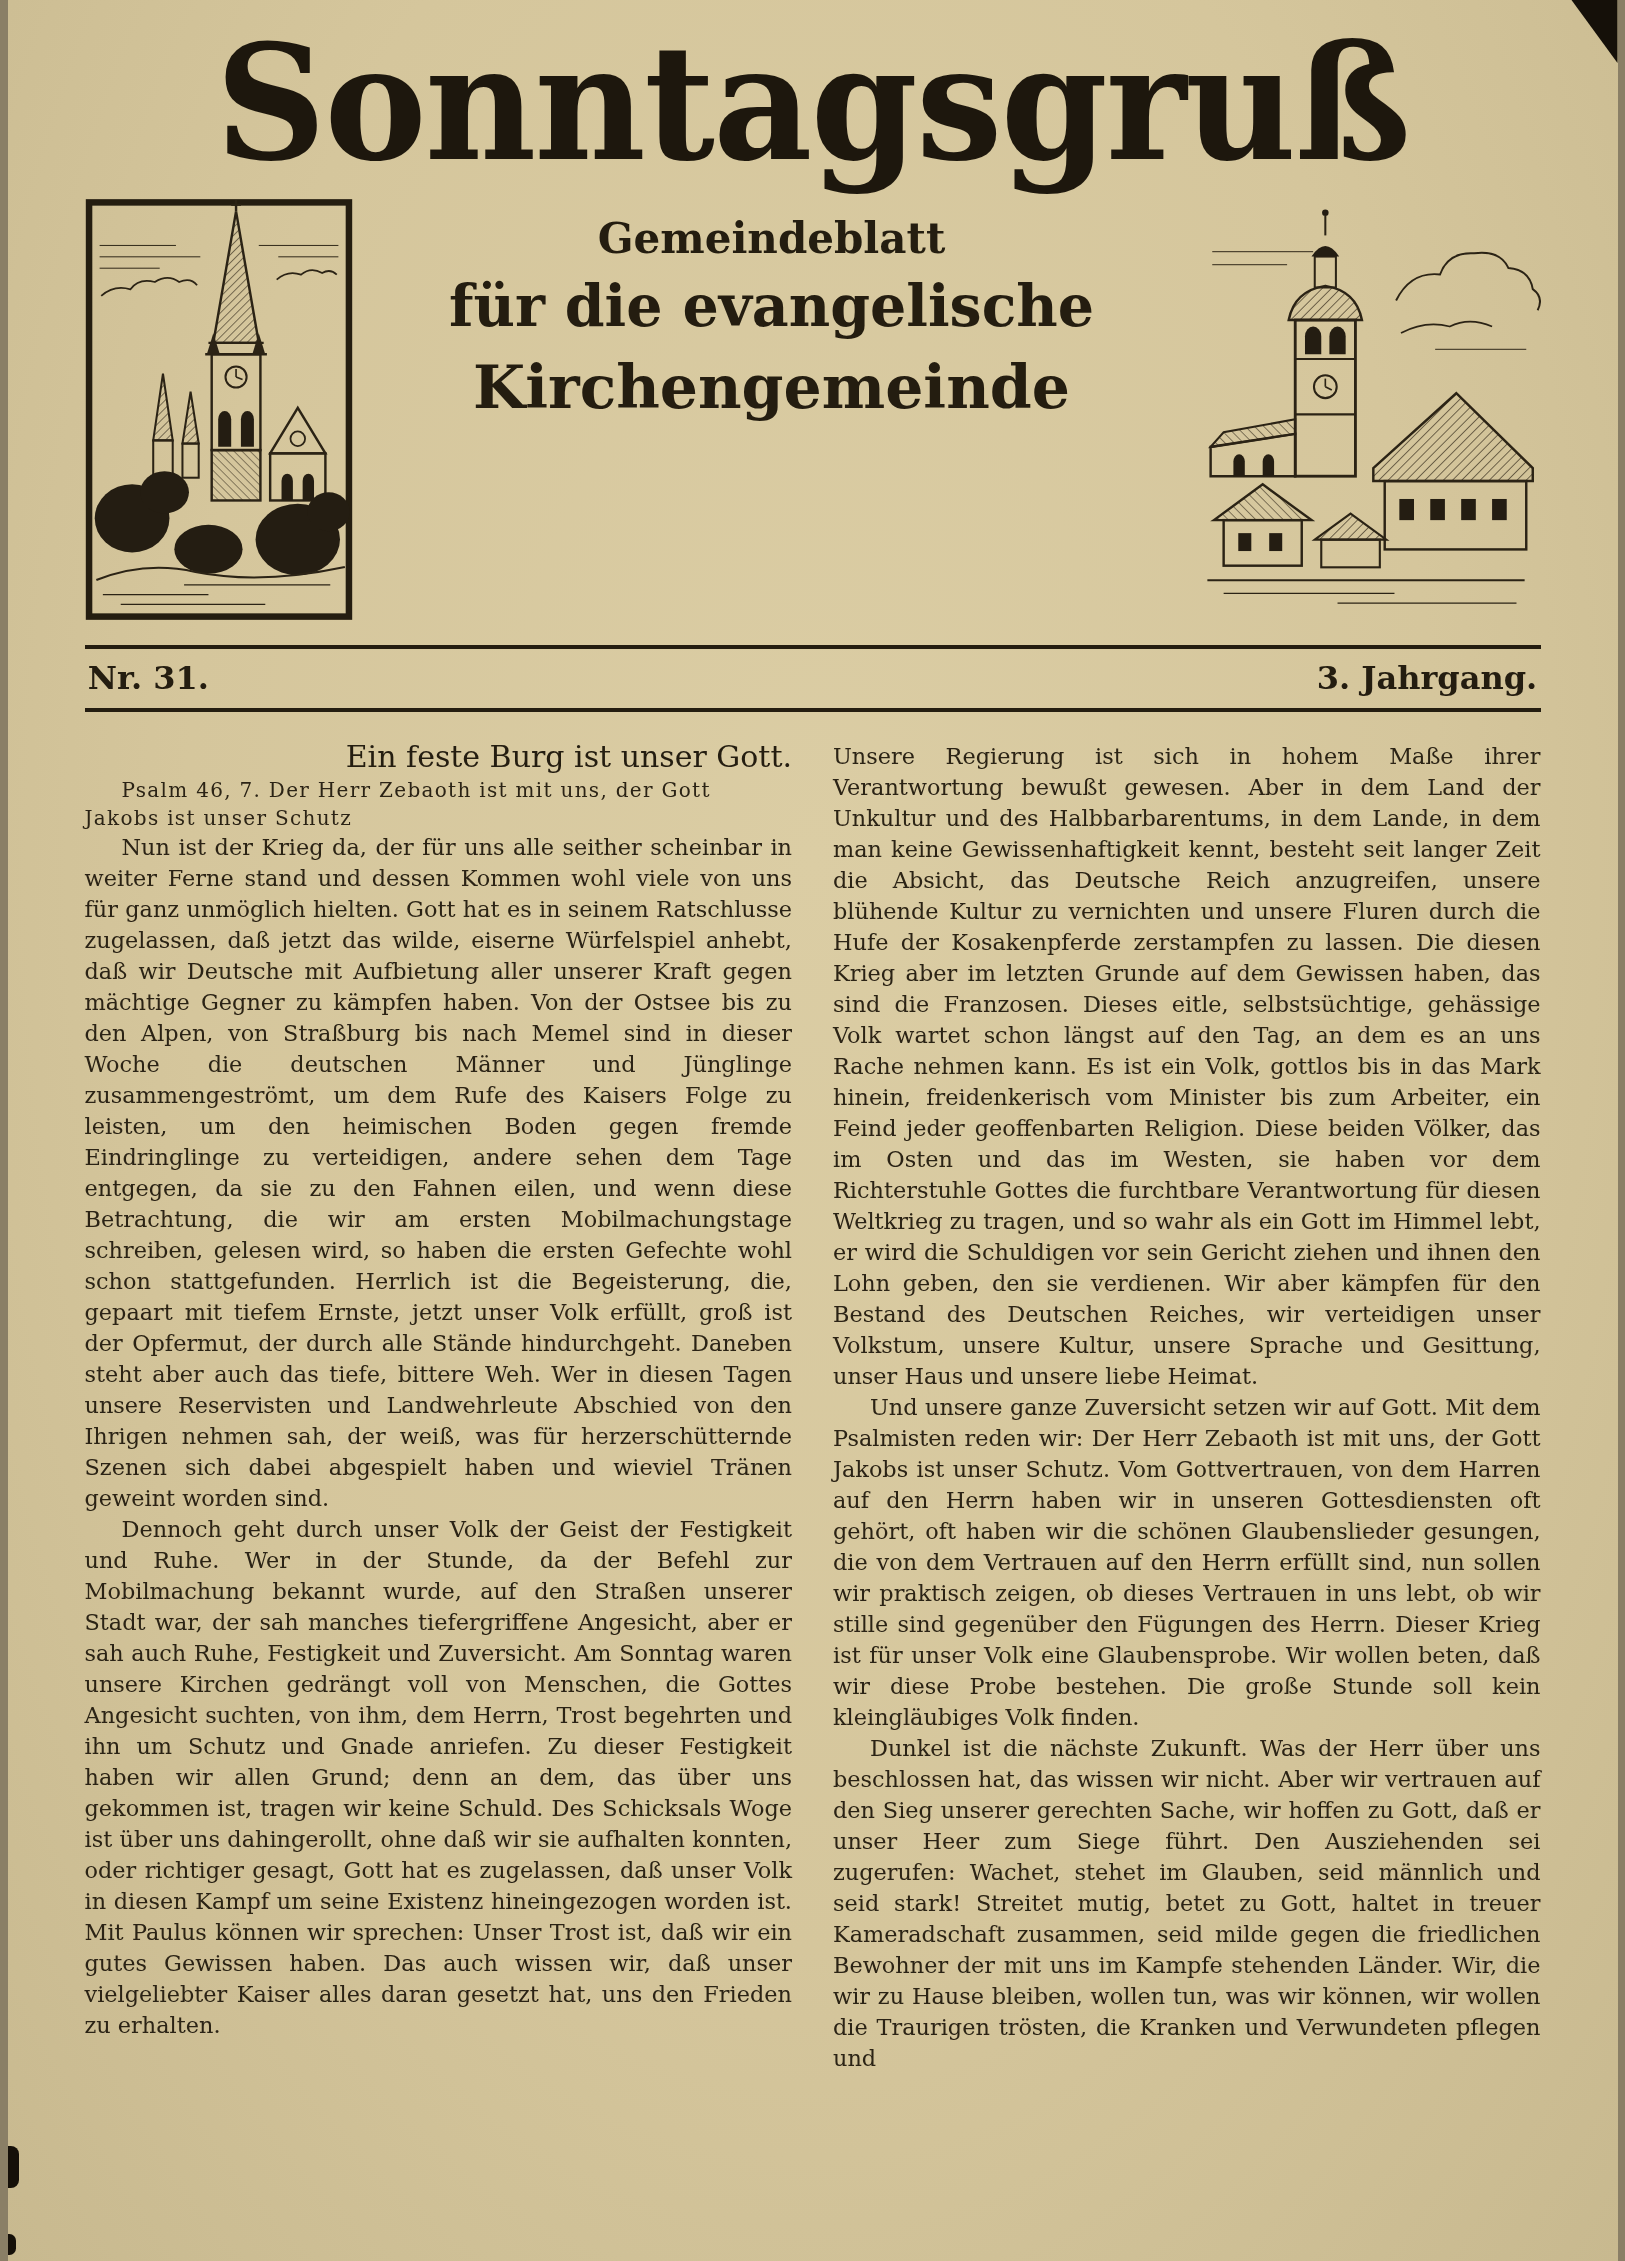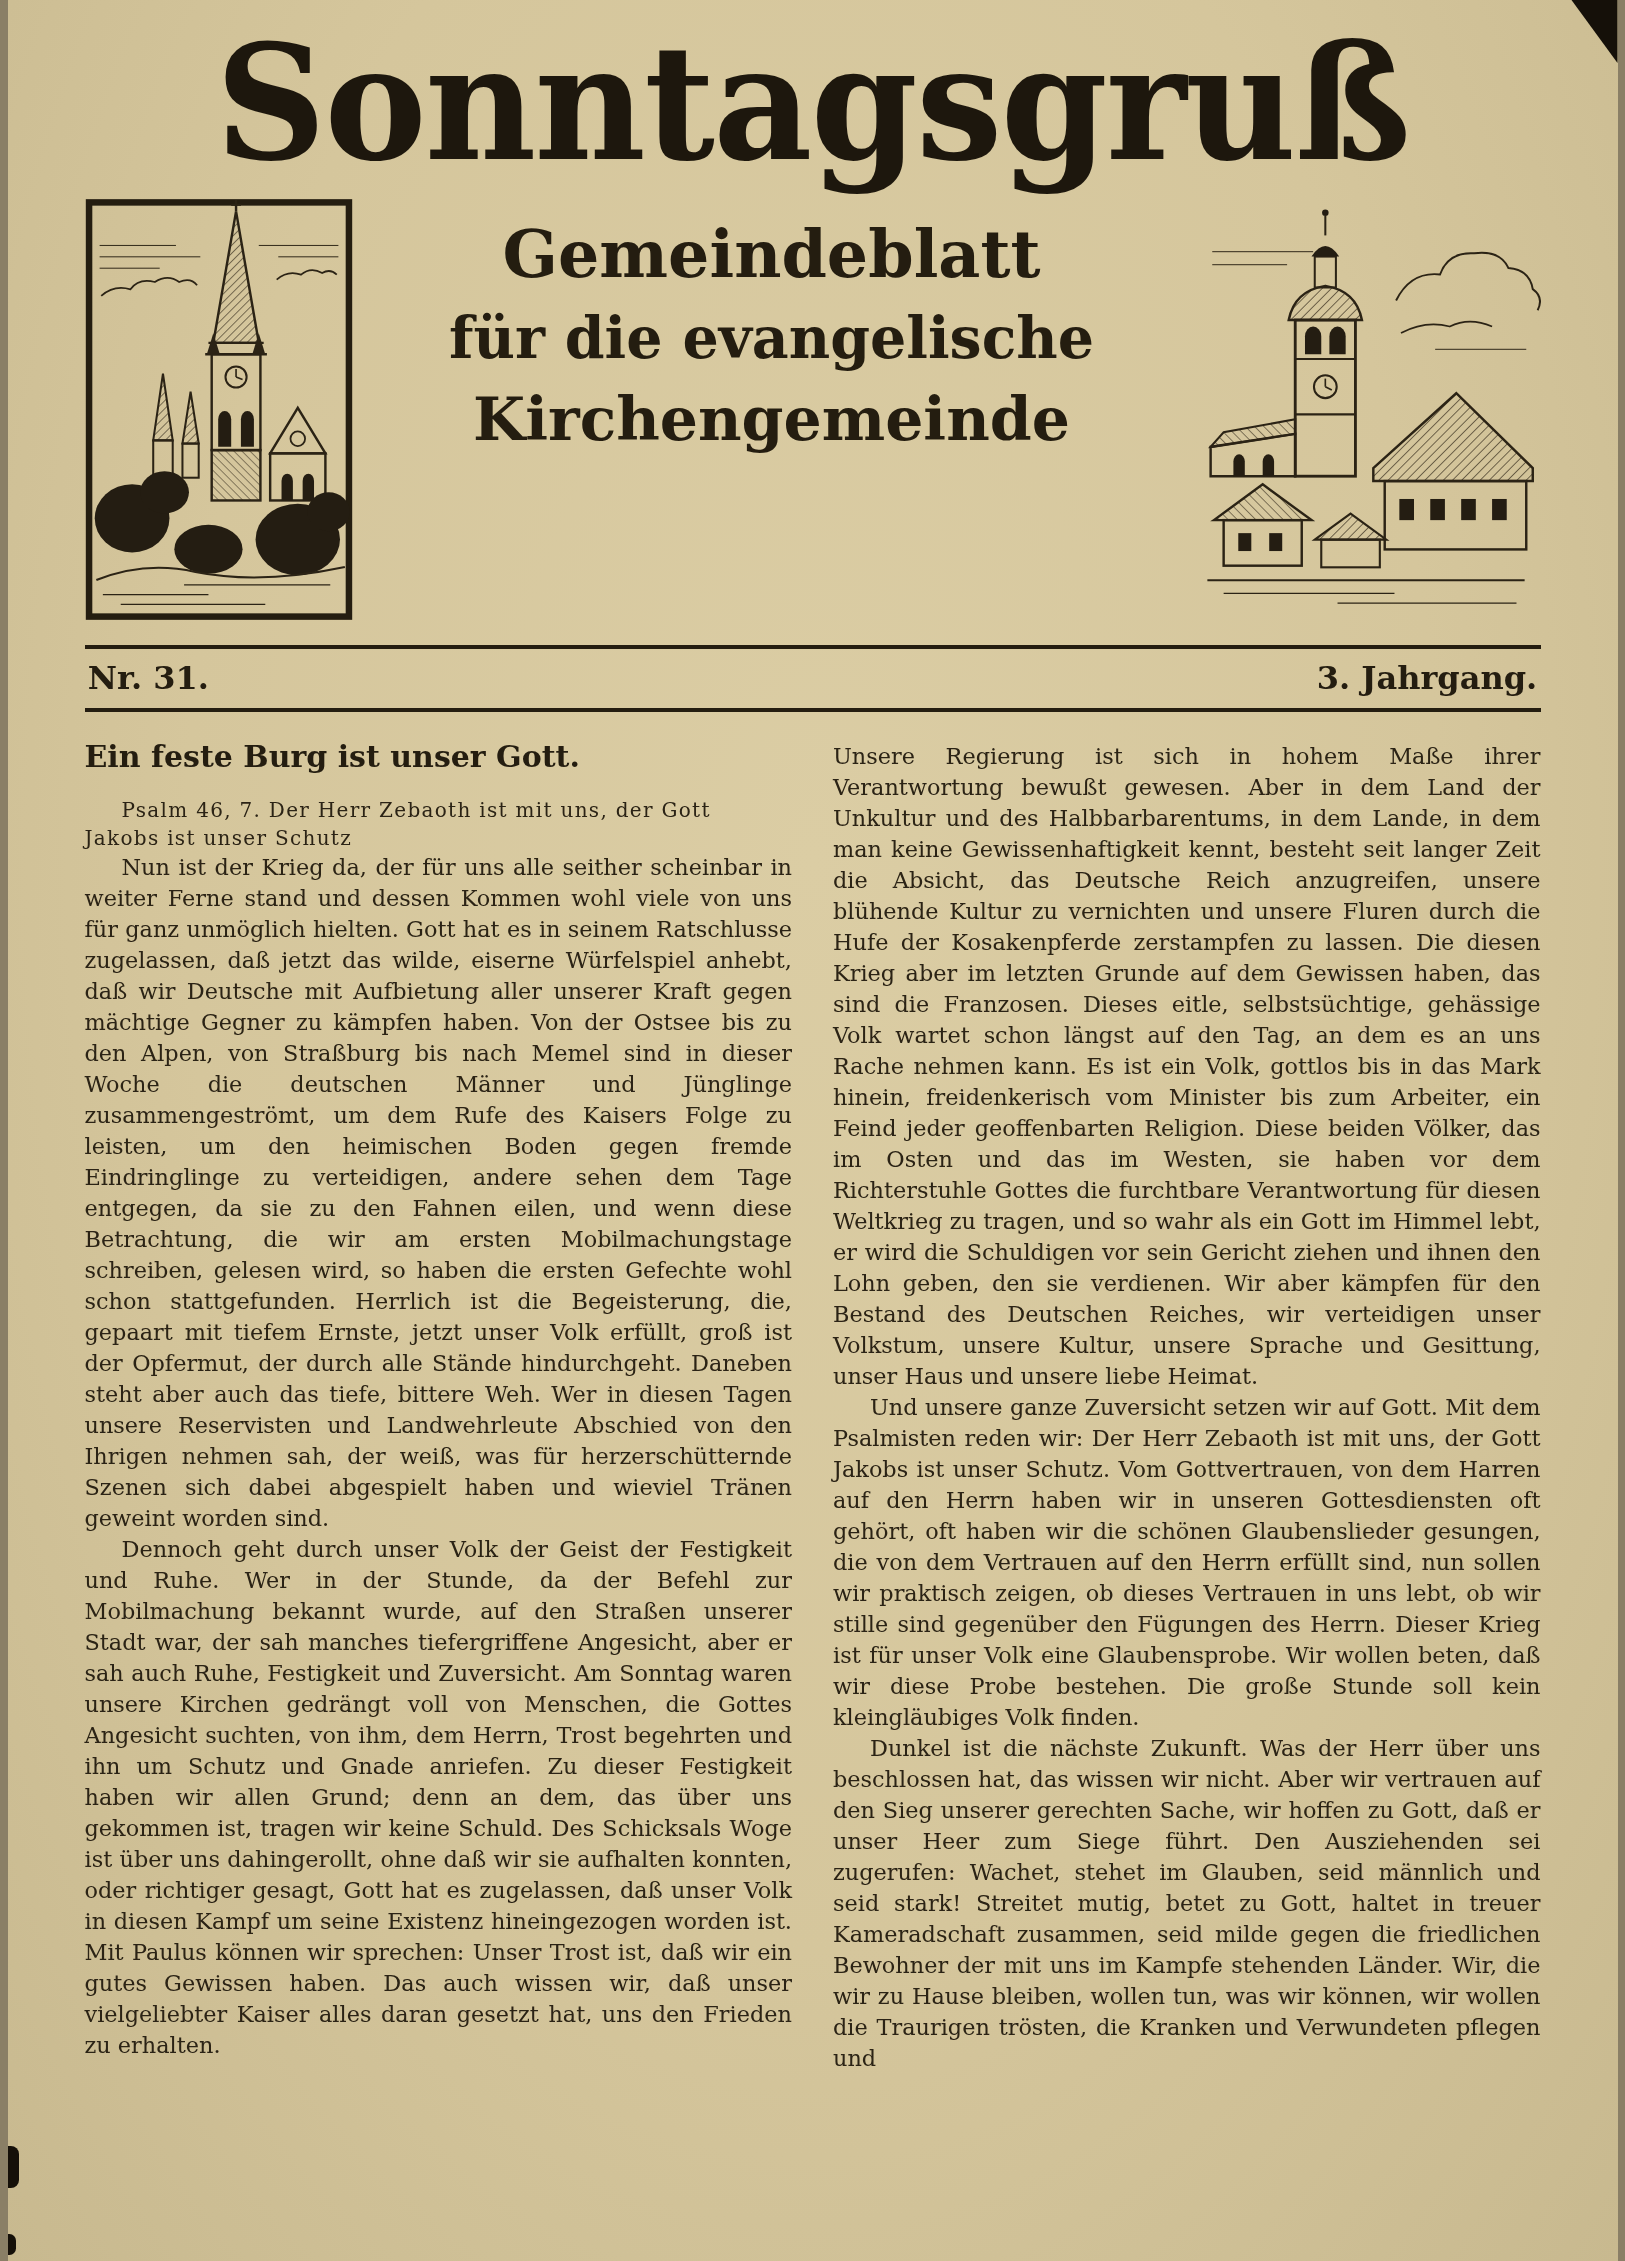--- a/index.html
+++ b/index.html
@@ -36,21 +36,21 @@
   .illustration{flex:0 0 auto;}
   .illustration svg{display:block;}
   .subtitle{
     flex:1 1 auto;
     text-align:center;
     font-weight:900;
     color:#241d10;
     padding-top:11.4px;
   }
   .subtitle .sline{line-height:1.38;}
-  .subtitle .sline:nth-child(1){font-size:65px;}
+  .subtitle .sline:nth-child(1){font-size:42px;}
   .subtitle .sline:nth-child(2){font-size:57px;}
   .subtitle .sline:nth-child(3){font-size:60px;}
   .subtitle .sline:nth-child(4){font-size:73px;margin-top:6.5px;}
   
   .dateline{
     margin-top:21px;
     border-top:4.9px solid #241d10;
     border-bottom:4.9px solid #241d10;
     padding:9.8px 3.3px 11.4px 3.3px;
     display:flex;
@@ -69,24 +69,24 @@
     display:grid;
     grid-template-columns:1fr 1fr;
     column-gap:41px;
     font-size:22.4px;
     line-height:31px;
     text-align:justify;
     color:#2b2315;
   }
   .col{min-width:0;}
   .article-heading{
-    margin:0 0 24px 0;
-    text-align:left;
+    margin:0 0 4px 0;
+    text-align:right;
     font-size:30px;
-    font-weight:700;
+    font-weight:400;
     color:#241d10;
   }
   .verse{
     margin:0 0 14.6px 0;
     font-size:20px;
     line-height:28px;
     letter-spacing:1.3px;
     text-indent:0;
     text-align:left;
   }

